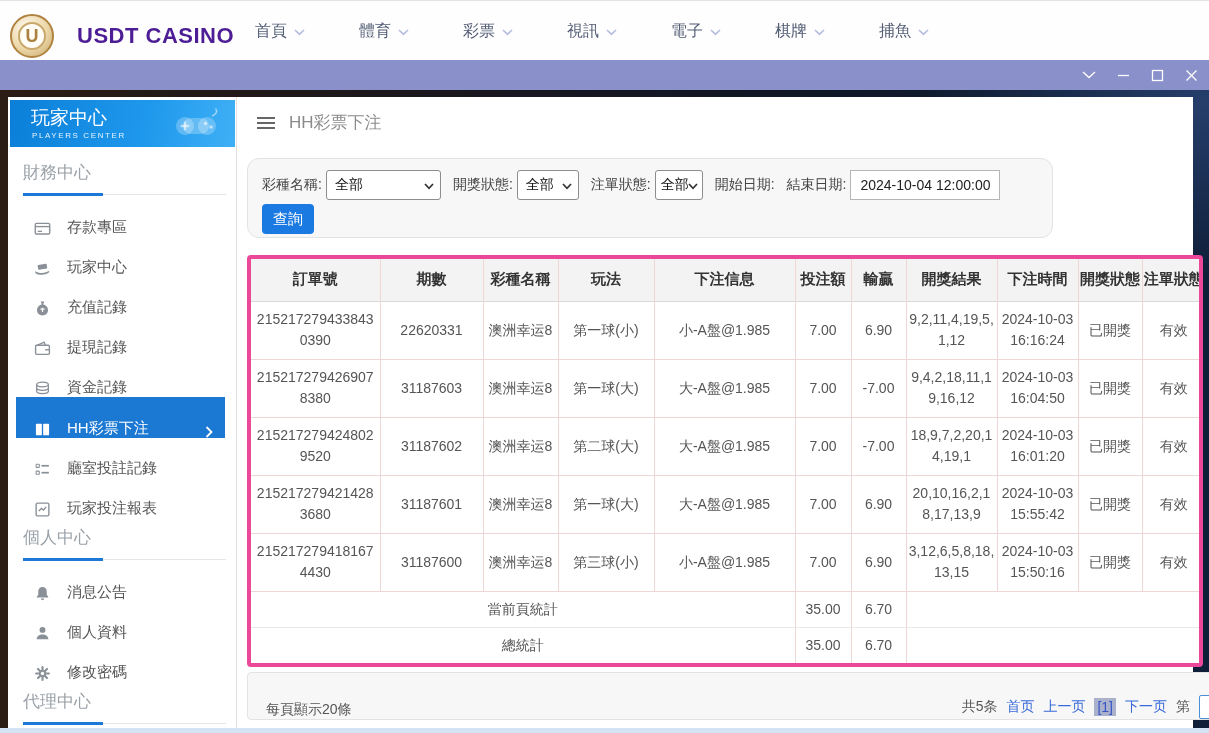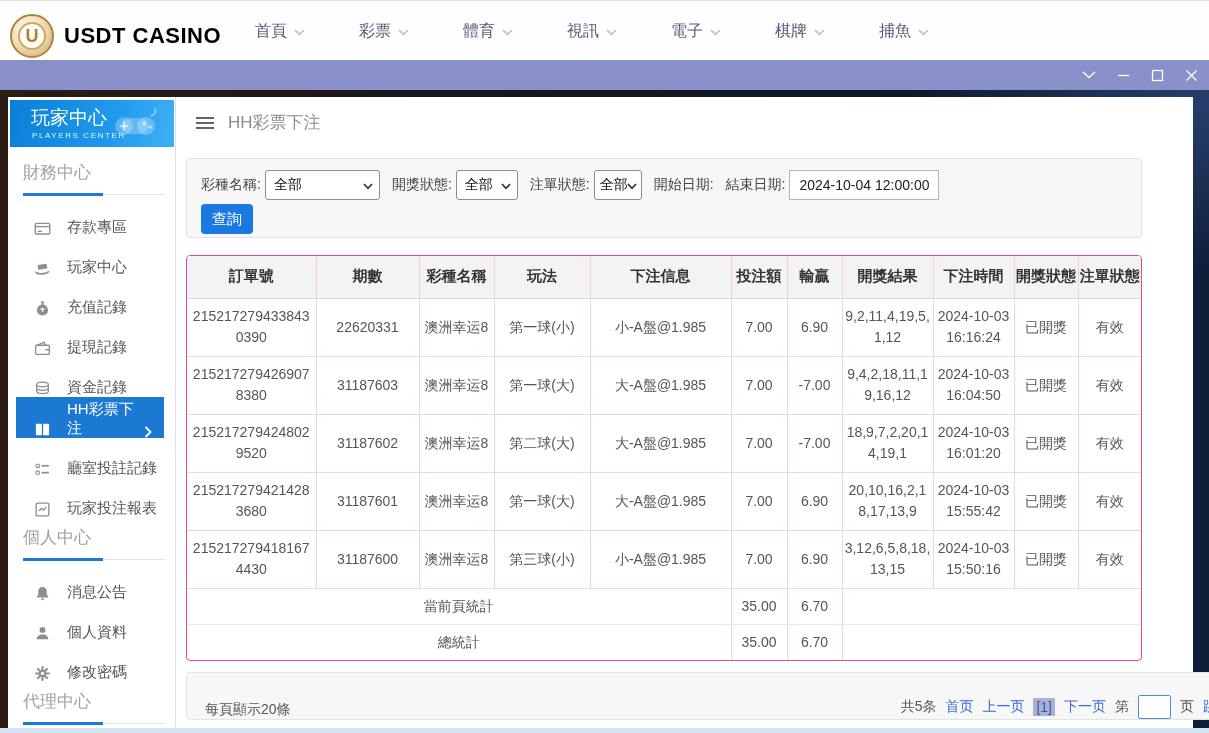--- a/index.html
+++ b/index.html
@@ -9,34 +9,34 @@
       radial-gradient(ellipse 420px 240px at 100% 14%, rgba(56,88,148,0.55), rgba(0,0,0,0) 70%),
       linear-gradient(90deg,#2c1d14 0%,#241a15 12%,#171621 45%,#0f1828 70%,#0f1f3a 100%);}
   
   .topbar{position:absolute;left:0;top:0;width:100%;height:60px;background:#fffefe;border-top:1px solid #e3e3e3;}
   .logo{position:absolute;left:10px;top:13px;display:flex;align-items:center;}
   .logo-circle{width:44px;height:44px;border-radius:50%;border:2px solid #b08440;
     background:radial-gradient(circle at 35% 30%,#fdf8ec,#ecd7a8 55%,#c9a86b);
     display:flex;align-items:center;justify-content:center;}
   .logo-u{width:28px;height:28px;border-radius:50%;border:2px solid #c9a86b;background:#fffdf6;
     display:flex;align-items:center;justify-content:center;font-weight:bold;font-size:18px;color:#a9803d;}
-  .logo-text{margin-left:10px;font-size:22px;font-weight:bold;color:#000000;letter-spacing:.5px;}
+  .logo-text{margin-left:23px;font-size:22px;font-weight:bold;color:#4c1d95;letter-spacing:.5px;}
   .mainnav{position:absolute;left:228px;top:0;height:60px;display:flex;}
   .nav-item{width:104px;display:flex;align-items:center;justify-content:center;gap:7px;
     color:#525d75;font-size:16px;cursor:pointer;}
   .nav-item .nv-ch{display:flex;margin-top:2px;}
   
   .purplebar{position:absolute;left:0;top:60px;width:100%;height:30px;background:#8a90ca;}
   .winctrls{position:absolute;right:11px;top:0;height:30px;display:flex;align-items:center;gap:21px;}
   .winctrls span{display:flex;cursor:pointer;}
   
   .apparea{position:absolute;left:8px;top:97px;width:1185px;height:631px;background:#fff;display:flex;}
   .bottomstrip{position:absolute;left:0;bottom:0;width:100%;height:5px;background:#d4e3f4;}
   
-  .sidebar{width:168px;border-right:1px solid #e2e2e2;flex:none;}
+  .sidebar{width:229px;border-right:1px solid #e2e2e2;flex:none;}
   .player-header{margin:3px 1px 0 2px;height:47px;position:relative;color:#fff;
     background:linear-gradient(100deg,#0b7fd8,#1e98ec 60%,#3fb0f6);}
   .ph-title{position:absolute;left:21px;top:5px;font-size:19px;}
   .ph-sub{position:absolute;left:22px;top:31px;font-size:8px;letter-spacing:1.6px;color:#e8f5ff;}
   .ph-pad{position:absolute;right:12px;top:6px;}
   .side-section-title{margin:8px 0 0 15px;font-size:17px;color:#9aa1a8;font-family:Liberation Mono, monospace;}
   #side-sections .side-section-title:first-child{margin-top:14px;}
   .side-underline{margin:5px 10px 2px 15px;height:6px;border-bottom:1px solid #e5e5e5;position:relative;}
   .side-underline i{position:absolute;left:0;bottom:-2px;width:80px;height:3px;background:#1c79d8;display:block;}
   .side-item{height:40px;display:flex;align-items:flex-end;color:#555;font-size:15px;cursor:pointer;}
@@ -44,36 +44,36 @@
   .side-item .lbl{margin-left:16px;}
   .side-item.active{background:#1b78d3;color:#fff;margin:0 11px 0 8px;height:41px;}
   .side-item.active .icn{margin-left:18px;color:#fff;}
   .side-item.active .arrow{margin-left:auto;margin-right:12px;display:flex;}
   
   .content{flex:1;position:relative;background:#fff;}
   .breadcrumb{position:absolute;left:20px;top:14px;display:flex;align-items:center;gap:14px;}
   .ham{width:18px;display:flex;flex-direction:column;gap:3px;cursor:pointer;}
   .ham i{height:2px;background:#666;display:block;}
   .bc-title{font-size:17px;color:#8b8b8b;}
-  .filterbox{position:absolute;left:10px;top:61px;width:956px;height:80px;background:#f7f7f8;
-    border:1px solid #e3e3e3;border-radius:4px;}
+  .filterbox{position:absolute;left:10px;top:61px;width:806px;height:80px;background:#f7f7f8;
+    border:1px solid #e3e3e3;border-radius:12px;}
   .f-row{position:absolute;left:14px;top:11px;height:30px;display:flex;align-items:center;}
   .f-label{font-size:14px;color:#444;}
   .f-label.gap{margin-left:12px;}
   .sel{height:30px;border:1px solid #8d8d8d;border-radius:3px;background:#fff;display:flex;align-items:center;
     font-size:14px;color:#111;padding-left:8px;position:relative;margin-left:4px;cursor:pointer;}
   .sel .sc{position:absolute;right:6px;top:12px;display:flex;}
   .sel1{width:115px;}.sel2{width:62px;}.sel3{width:48px;}
   .sel3{padding-left:5px;}.sel3 .sc{right:4px;}
   .f-input{height:30px;border:1px solid #b5b5b5;background:#fff;font-size:14px;color:#222;
     display:flex;align-items:center;padding-left:9px;width:150px;margin-left:4px;white-space:nowrap;}
   .search-btn{position:absolute;left:14px;top:45px;width:52px;height:30px;background:#1b79e2;color:#fff;
     font-size:15px;border-radius:4px;display:flex;align-items:center;justify-content:center;cursor:pointer;}
   
-  .tablebox{position:absolute;left:10px;top:158px;width:956px;background:#fff;border:1px solid #ec4899;
+  .tablebox{position:absolute;left:10px;top:158px;width:956px;background:#fff;border:4px solid #ec4899;
     border-radius:4px;overflow:hidden;}
   table{border-collapse:collapse;table-layout:fixed;width:954px;}
   th{height:42px;background:#f3f3f4;font-size:15px;color:#333;font-weight:bold;
     border-right:1px solid #f0d6d6;border-bottom:1px solid #d9d9d9;padding:0;}
   th:last-child{border-right:none;}
   td{height:58px;text-align:center;font-size:14px;color:#555;border-right:1px solid #f0d6d6;
     border-bottom:1px solid #f0d6d6;line-height:21px;padding:0 2px;word-break:break-all;}
   td:last-child{border-right:none;}
   tr.sumrow td{height:36px;font-size:14px;border-bottom:1px solid #e8e8e8;}
   tr.sumrow:last-child td{border-bottom:none;}
@@ -101,29 +101,29 @@
     <nav class="mainnav" id="mainnav">
         <div class="nav-item">
           <span>首頁</span>
           <span class="nv-ch">
             <svg width="11" height="7" viewBox="0 0 11 7" fill="none" stroke="#b3bcdf" stroke-width="1.6">
               <path d="M1 1l4.5 4.3L10 1"></path>
             </svg>
           </span>
         </div>
         <div class="nav-item">
+          <span>體育</span>
+          <span class="nv-ch">
+            <svg width="11" height="7" viewBox="0 0 11 7" fill="none" stroke="#b3bcdf" stroke-width="1.6">
+              <path d="M1 1l4.5 4.3L10 1"></path>
+            </svg>
+          </span>
+        </div>
+        <div class="nav-item">
           <span>彩票</span>
-          <span class="nv-ch">
-            <svg width="11" height="7" viewBox="0 0 11 7" fill="none" stroke="#b3bcdf" stroke-width="1.6">
-              <path d="M1 1l4.5 4.3L10 1"></path>
-            </svg>
-          </span>
-        </div>
-        <div class="nav-item">
-          <span>體育</span>
           <span class="nv-ch">
             <svg width="11" height="7" viewBox="0 0 11 7" fill="none" stroke="#b3bcdf" stroke-width="1.6">
               <path d="M1 1l4.5 4.3L10 1"></path>
             </svg>
           </span>
         </div>
         <div class="nav-item">
           <span>視訊</span>
           <span class="nv-ch">
             <svg width="11" height="7" viewBox="0 0 11 7" fill="none" stroke="#b3bcdf" stroke-width="1.6">

